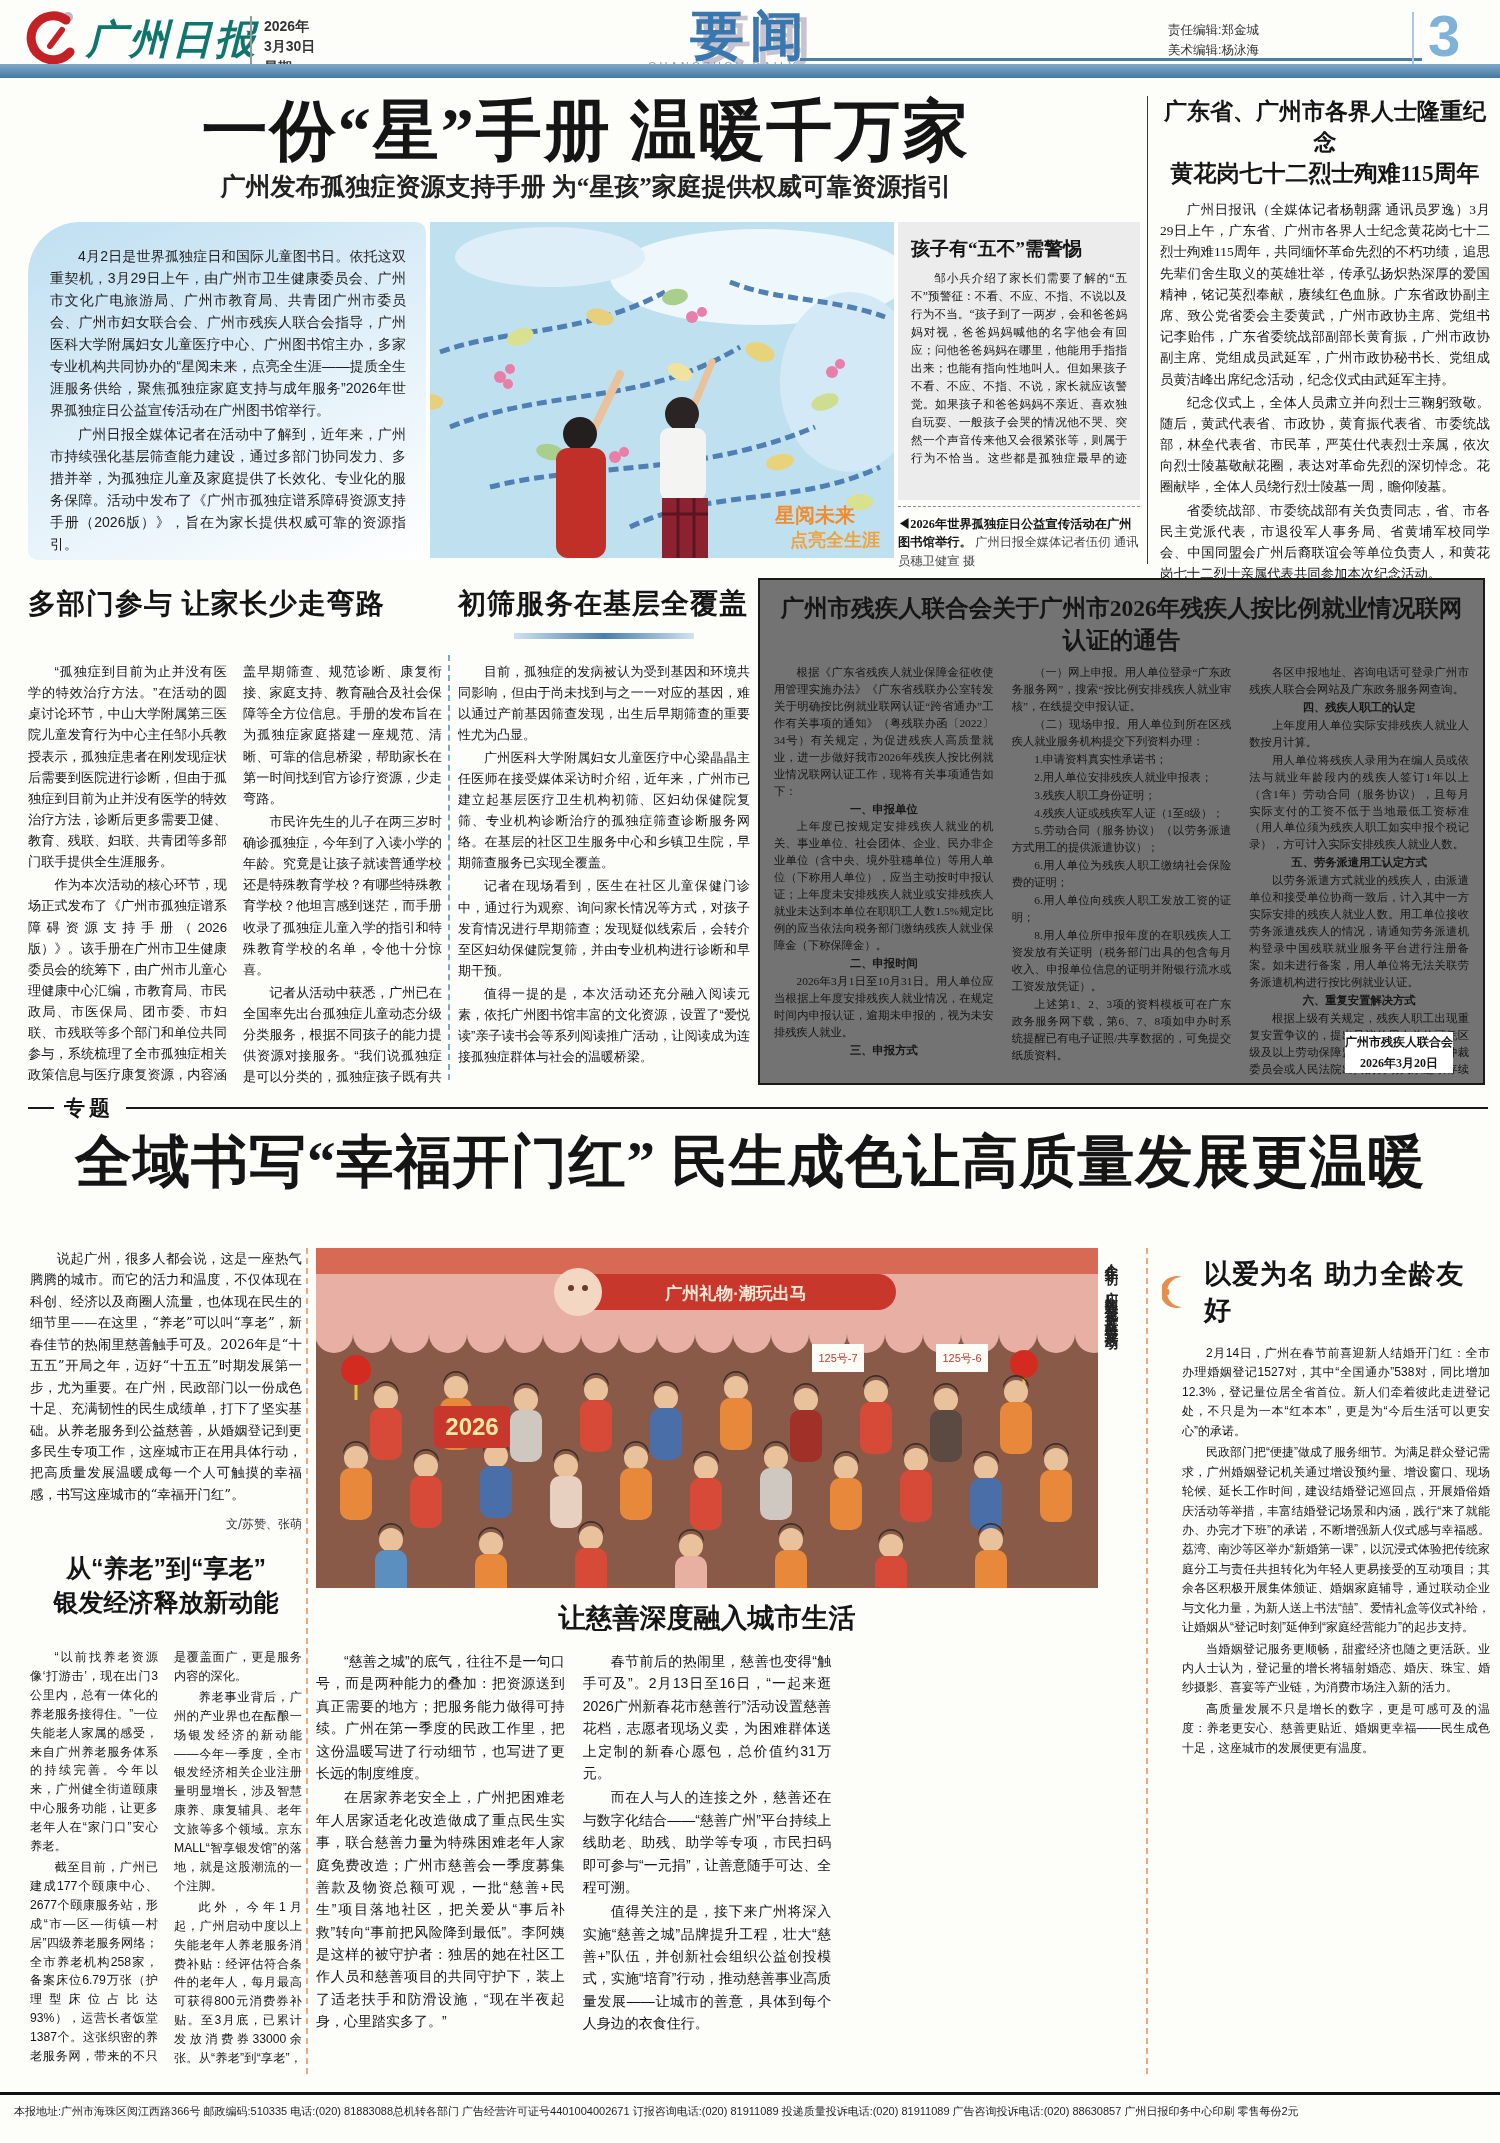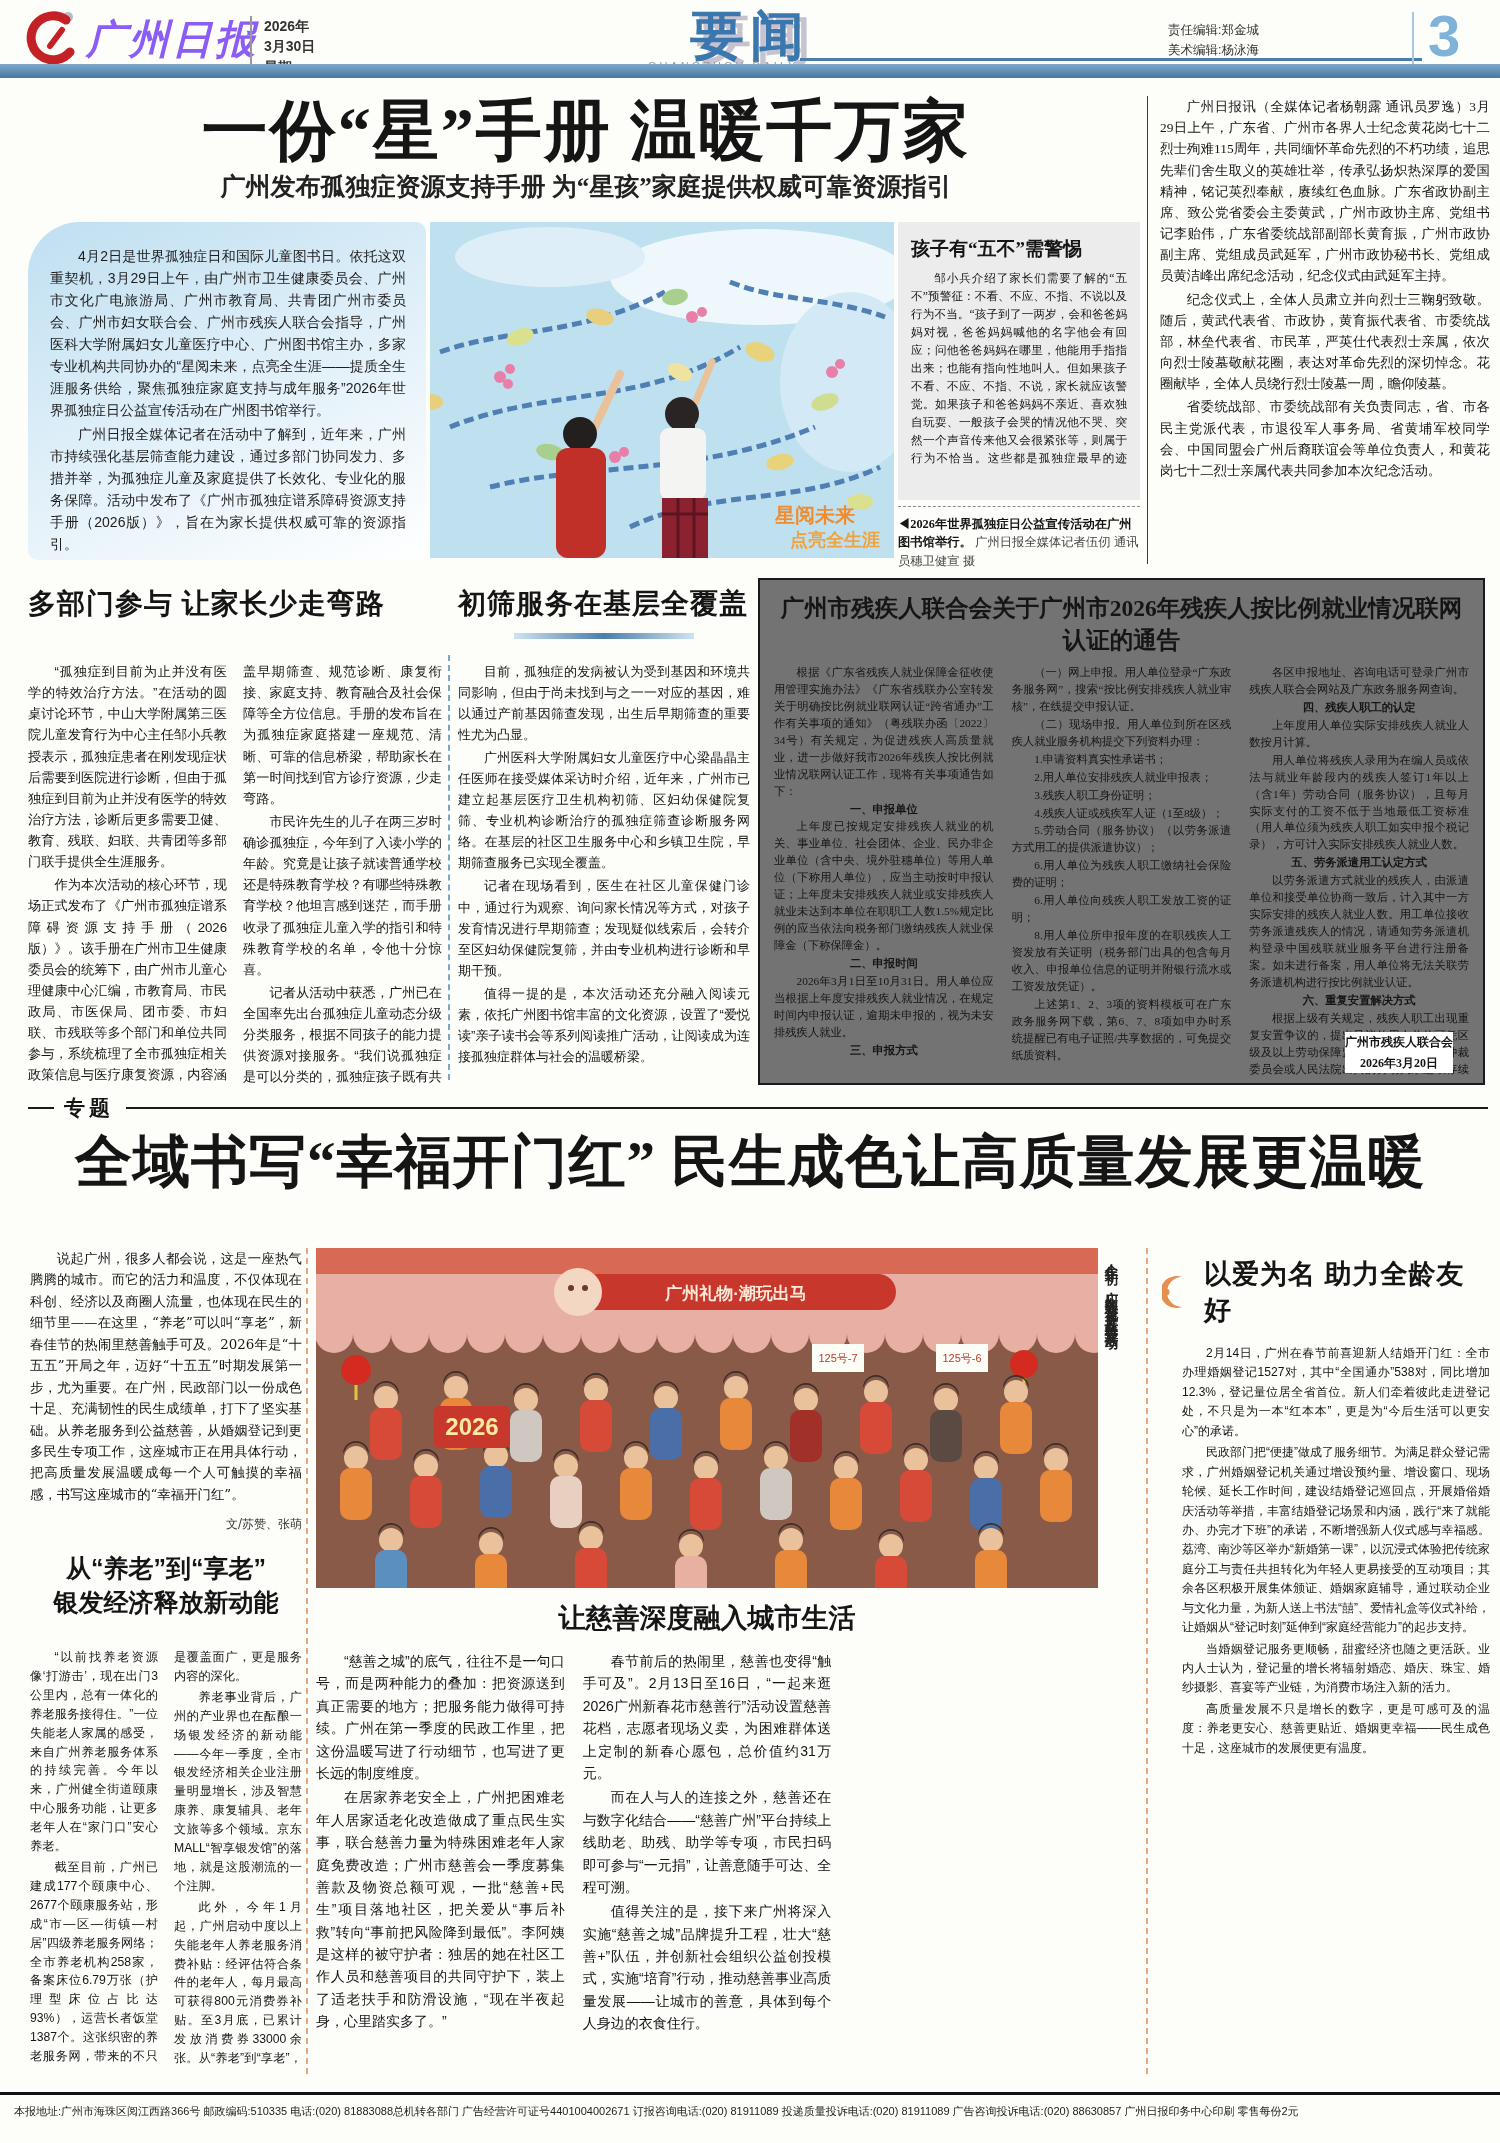--- a/index.html
+++ b/index.html
@@ -8,21 +8,21 @@
   .abs{position:absolute;}
   .clip{overflow:hidden;}
   .just{text-align:justify;}
   .bp{text-indent:2em;text-align:justify;margin:0 0 2px 0;}
   .cols2{column-count:2;column-gap:16px;column-fill:auto;}
   .cols3{column-count:3;column-gap:18px;column-fill:auto;}
 
   
   .logo-wrap{left:26px;top:10px;display:flex;align-items:center;}
   .logo-tx{font-family:"Liberation Serif",serif;font-style:italic;font-weight:bold;
-           font-size:40px;color:#8b5cf6;letter-spacing:3px;margin-left:6px;}
+           font-size:40px;color:#0f766e;letter-spacing:3px;margin-left:6px;}
   .mast-date{left:250px;top:16px;border-left:2px solid #999;padding-left:12px;
              font-size:14px;font-weight:bold;color:#333;line-height:1.45;}
   .sec-name{left:640px;top:0px;width:220px;text-align:center;font-size:54px;font-weight:bold;
             color:#3a77ae;font-family:"Liberation Serif",serif;letter-spacing:6px;
             text-shadow:7px 4px 0 rgba(145,135,165,.5);}
   .sec-en{left:648px;top:60px;font-size:11px;letter-spacing:3px;color:#9a9a9a;}
   .mast-line{left:800px;top:58px;width:622px;height:3px;background:#4a7ea9;}
   .editors{left:1168px;top:20px;font-size:12.5px;color:#333;line-height:1.6;}
   .pagedivider{left:1412px;top:12px;width:2px;height:54px;background:#a9c9e2;}
   .pageno{left:1428px;top:2px;font-size:58px;font-weight:bold;color:#7fb2d8;}
@@ -218,20 +218,24 @@
     </div>
   </div>
 
   <div class="abs cap1">
     <b>◀2026年世界孤独症日公益宣传活动在广州图书馆举行。</b>
     <span class="credit">广州日报全媒体记者伍仞 通讯员穗卫健宣 摄</span>
   </div>
 
   <div class="abs vrule"></div>
   <div class="abs memorial">
+    <div class="mem-title">
+      <div>广东省、广州市各界人士隆重纪念</div>
+      <div>黄花岗七十二烈士殉难115周年</div>
+    </div>
     <div class="mem-body clip">
       <p class="bp">广州日报讯（全媒体记者杨朝露 通讯员罗逸）3月29日上午，广东省、广州市各界人士纪念黄花岗七十二烈士殉难115周年，共同缅怀革命先烈的不朽功绩，追思先辈们舍生取义的英雄壮举，传承弘扬炽热深厚的爱国精神，铭记英烈奉献，赓续红色血脉。广东省政协副主席、致公党省委会主委黄武，广州市政协主席、党组书记李贻伟，广东省委统战部副部长黄育振，广州市政协副主席、党组成员武延军，广州市政协秘书长、党组成员黄洁峰出席纪念活动，纪念仪式由武延军主持。</p>
       <p class="bp">纪念仪式上，全体人员肃立并向烈士三鞠躬致敬。随后，黄武代表省、市政协，黄育振代表省、市委统战部，林垒代表省、市民革，严英仕代表烈士亲属，依次向烈士陵墓敬献花圈，表达对革命先烈的深切悼念。花圈献毕，全体人员绕行烈士陵墓一周，瞻仰陵墓。</p>
       <p class="bp">省委统战部、市委统战部有关负责同志，省、市各民主党派代表，市退役军人事务局、省黄埔军校同学会、中国同盟会广州后裔联谊会等单位负责人，和黄花岗七十二烈士亲属代表共同参加本次纪念活动。</p>
     </div>
   </div>
 
   <div class="abs secA">
     <div class="sec-head">多部门参与 让家长少走弯路</div>
     <div class="secA-body cols2 clip">

